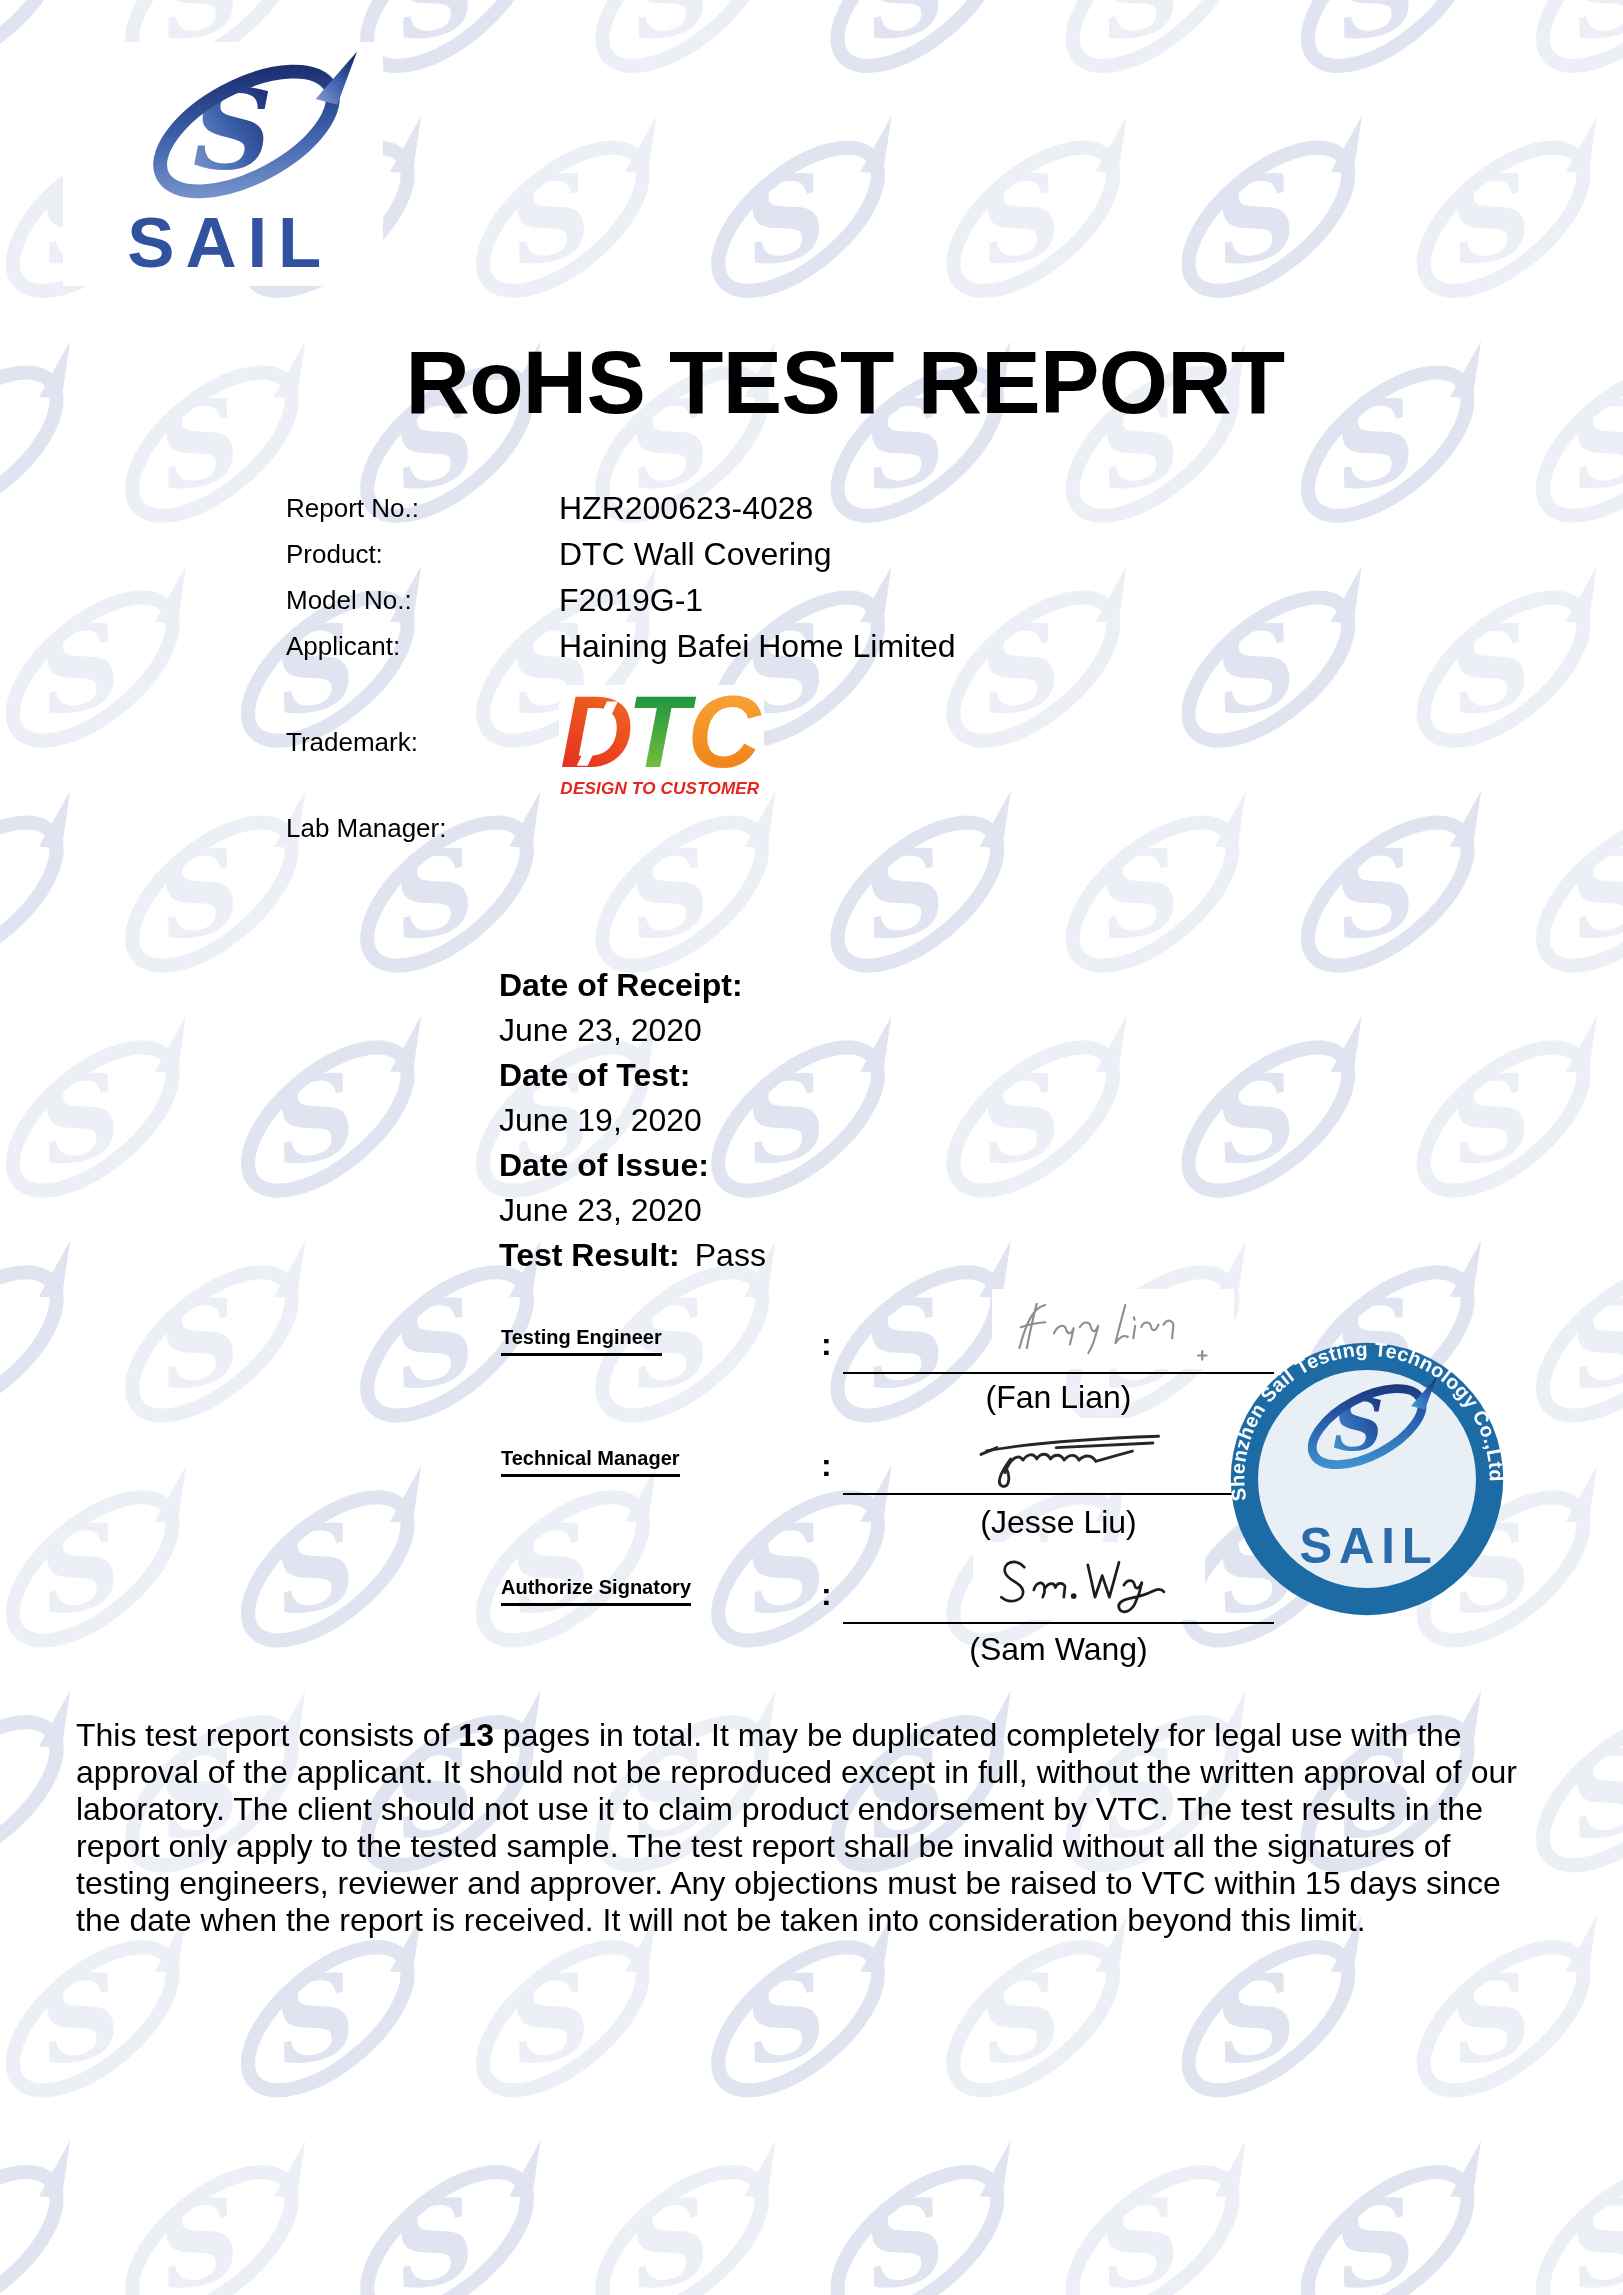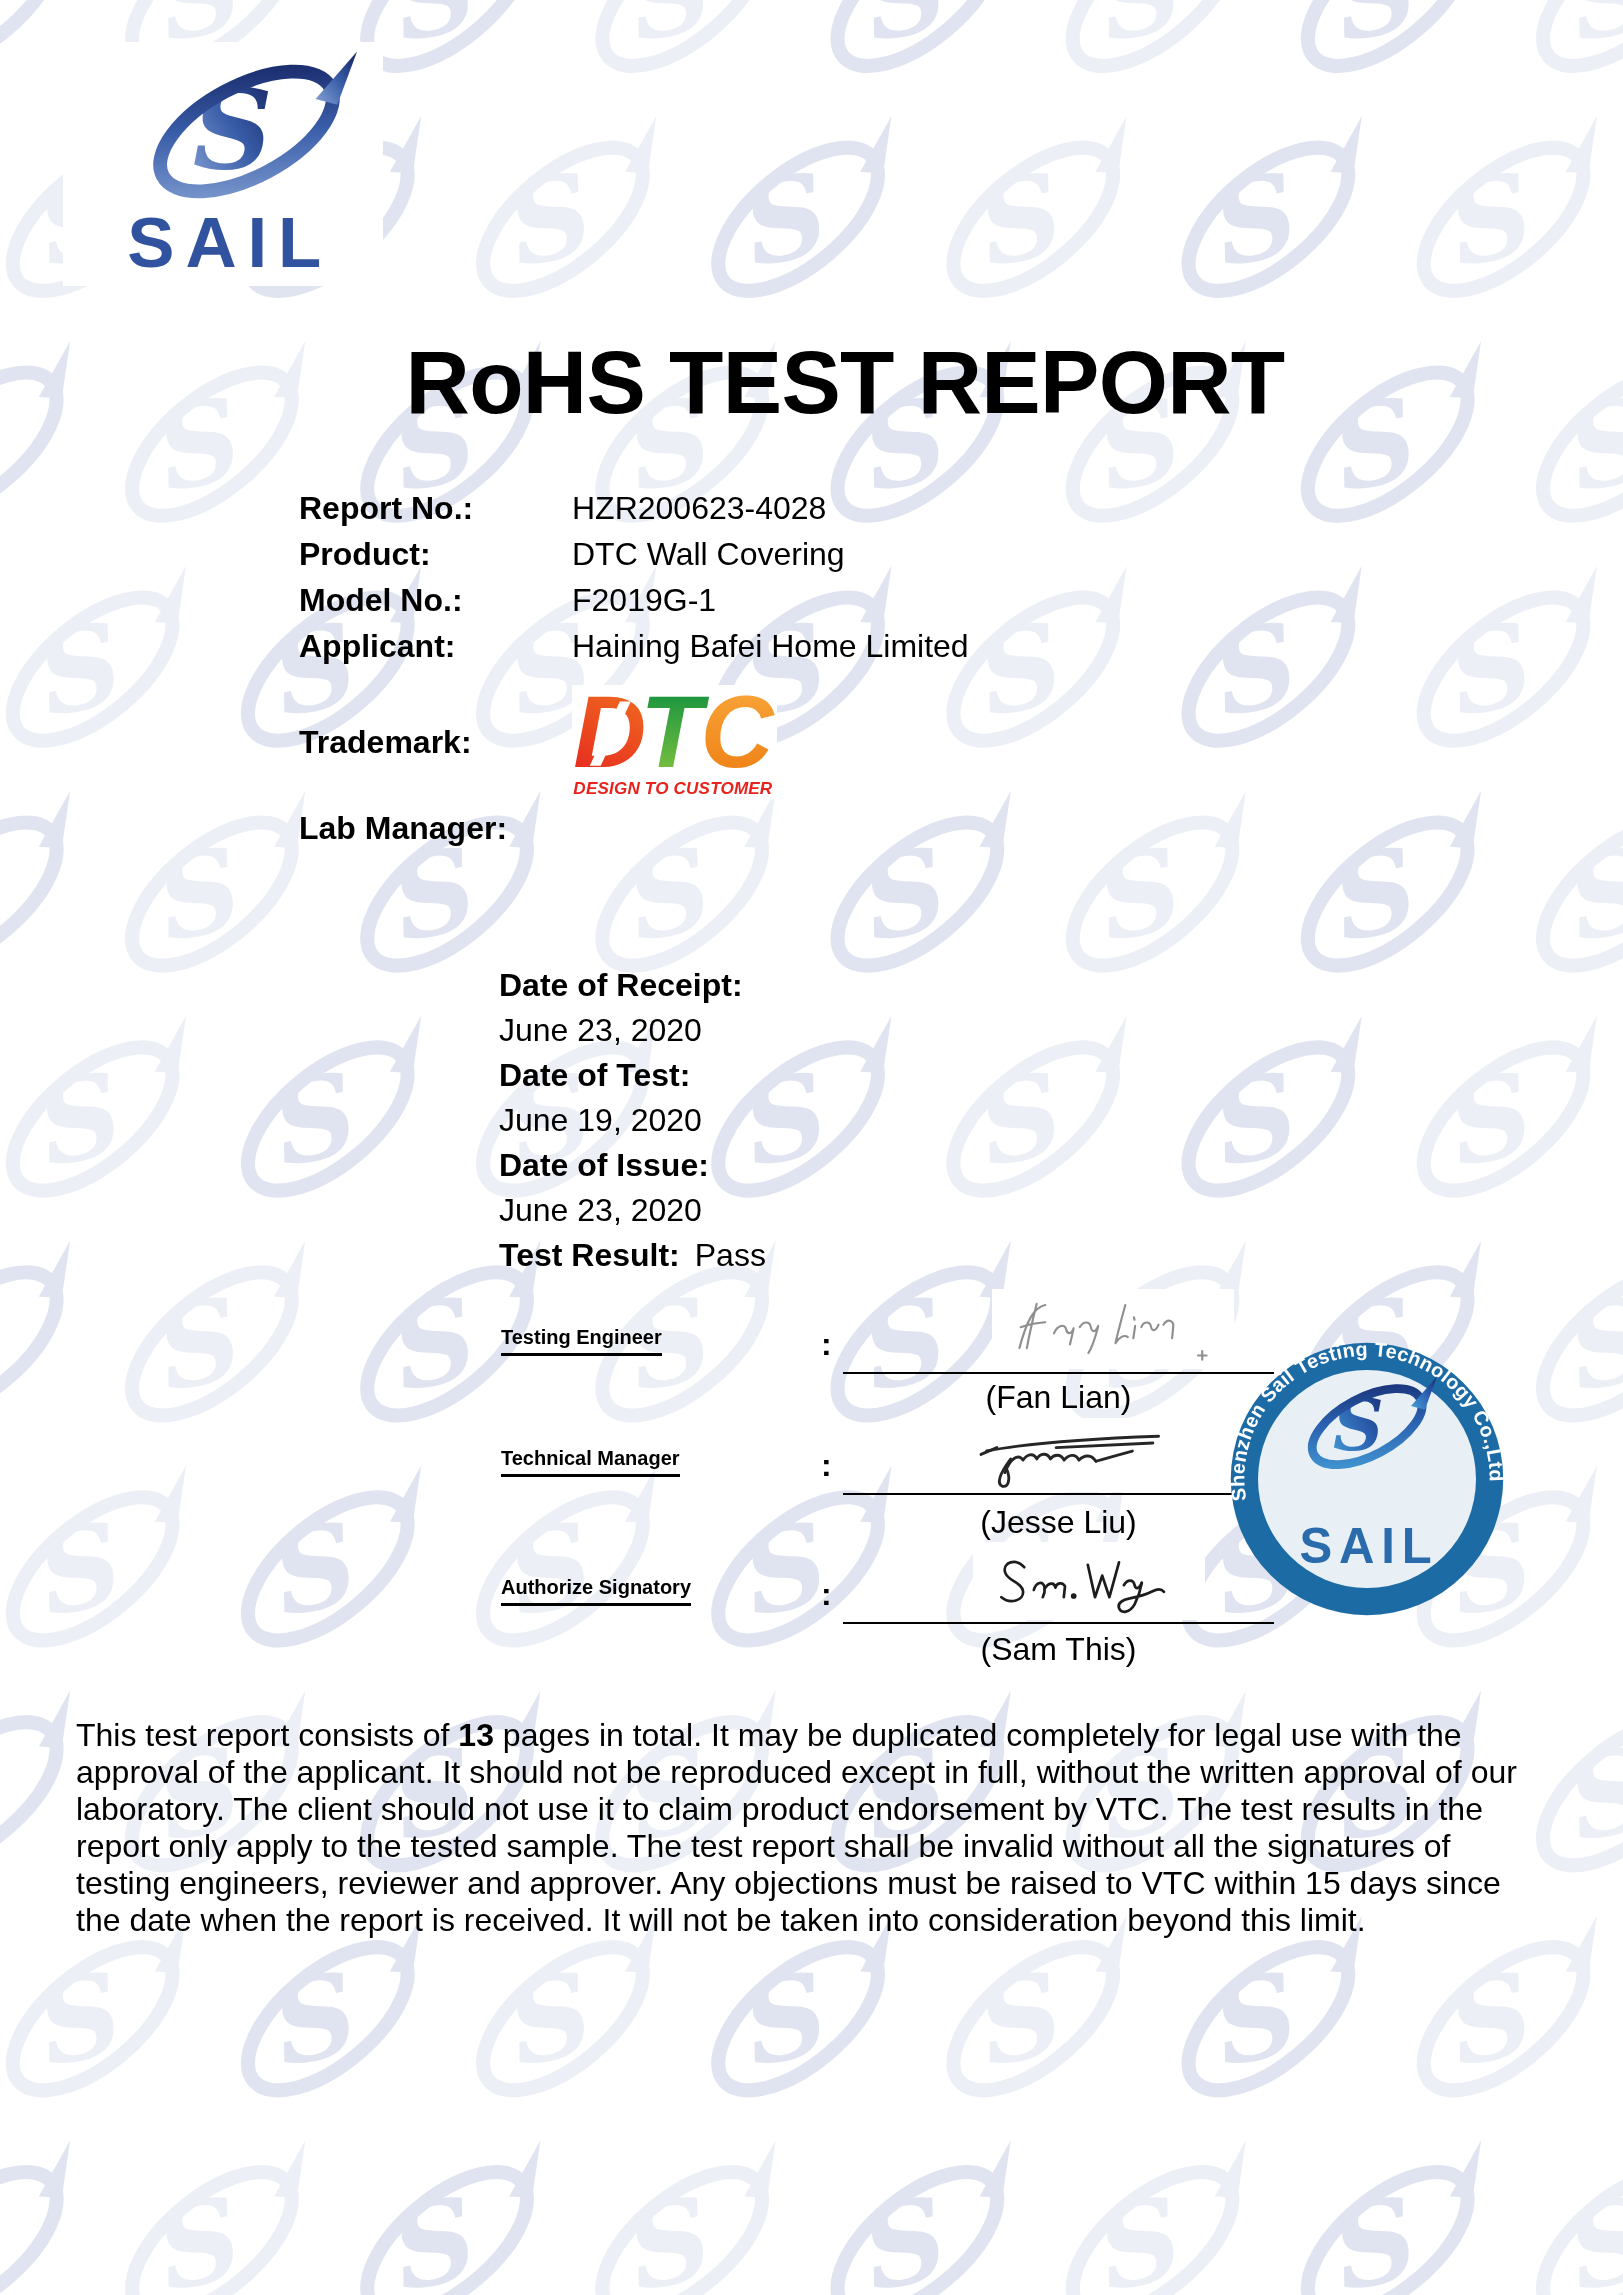--- a/index.html
+++ b/index.html
@@ -11,21 +11,21 @@
   .wm-s{font-family:"DejaVu Serif",serif;font-weight:bold;font-style:italic;font-size:112px;text-anchor:middle;}
 
   .logo-box{position:absolute;z-index:1;left:63px;top:42px;width:320px;height:244px;background:#fff;}
   .sail-word{font-family:"Liberation Sans",sans-serif;font-weight:bold;font-size:104px;letter-spacing:16px;fill:#31539f;}
 
   .title{position:absolute;z-index:1;left:95px;top:334px;width:1500px;margin:0;
          text-align:center;font-size:89px;font-weight:bold;letter-spacing:-0.7px;line-height:1.1;}
 
   .info{position:absolute;z-index:1;left:286px;top:485px;width:1295px;}
   .info-row{display:flex;align-items:center;min-height:46px;}
-  .info-row .lbl{flex:none;width:273px;font-size:32px;font-weight:bold;margin-left:13px;}
+  .info-row .lbl{flex:none;width:273px;font-size:26px;font-weight:normal;}
   .info-row .val{font-size:32px;white-space:pre-wrap;max-width:784px;line-height:39px;}
   .addr-row{height:95px;}
   .tm-row{margin-top:15px;height:116px;}
   .lab-row{margin-top:5.5px;}
   .dtc-box{width:205px;height:115px;background:#fff;}
   .dtc-letters{font-family:"Liberation Sans",sans-serif;font-weight:bold;font-style:italic;font-size:148px;}
   .dtc-tagline{font-family:"Liberation Sans",sans-serif;font-weight:bold;font-style:italic;font-size:25px;fill:#e8231d;letter-spacing:1px;}
 
   .dates{position:absolute;z-index:1;left:499px;top:963px;font-size:32px;line-height:45px;}
   .d-lbl{font-weight:bold;}
@@ -486,21 +486,21 @@
           <path d="M88,80 C92,66 104,64 106,76 C107,84 105,88 103,92"></path>
           <path d="M106,78 C112,68 122,66 124,76 M124,76 C126,68 136,66 140,74 L138,92"></path>
           <path d="M152,90 a2.5,2.5 0 1 0 5,0 a2.5,2.5 0 1 0 -5,0"></path>
           <path d="M178,38 L190,92 L202,56 L214,92 L230,34"></path>
           <path d="M238,72 C244,62 254,62 256,72 C258,80 264,78 268,68"></path>
           <path d="M268,68 C266,80 262,92 256,104 C248,118 234,120 230,110 C227,102 236,96 248,94 C262,91 274,88 286,82 M286,82 C294,78 301,78 305,83"></path>
         </g>
       </svg>
     </div>
     <div class="sline" style="top:83px"></div>
-    <div class="pname" style="top:92px">(Sam This)</div>
+    <div class="pname" style="top:92px">(Sam Wang)</div>
   </div>
 
   <svg class="seal" viewBox="0 0 414 414" width="282" height="282">
     <defs>
       <linearGradient id="lgSeal" x1="0%" y1="100%" x2="100%" y2="0%">
         <stop offset="0%" stop-color="#46a0d8"></stop>
         <stop offset="55%" stop-color="#2a5fae"></stop>
         <stop offset="100%" stop-color="#162a6e"></stop>
       </linearGradient>
       <path id="sealArc" d="M31,244 A180,180 0 1 1 383,244" fill="none"></path>

